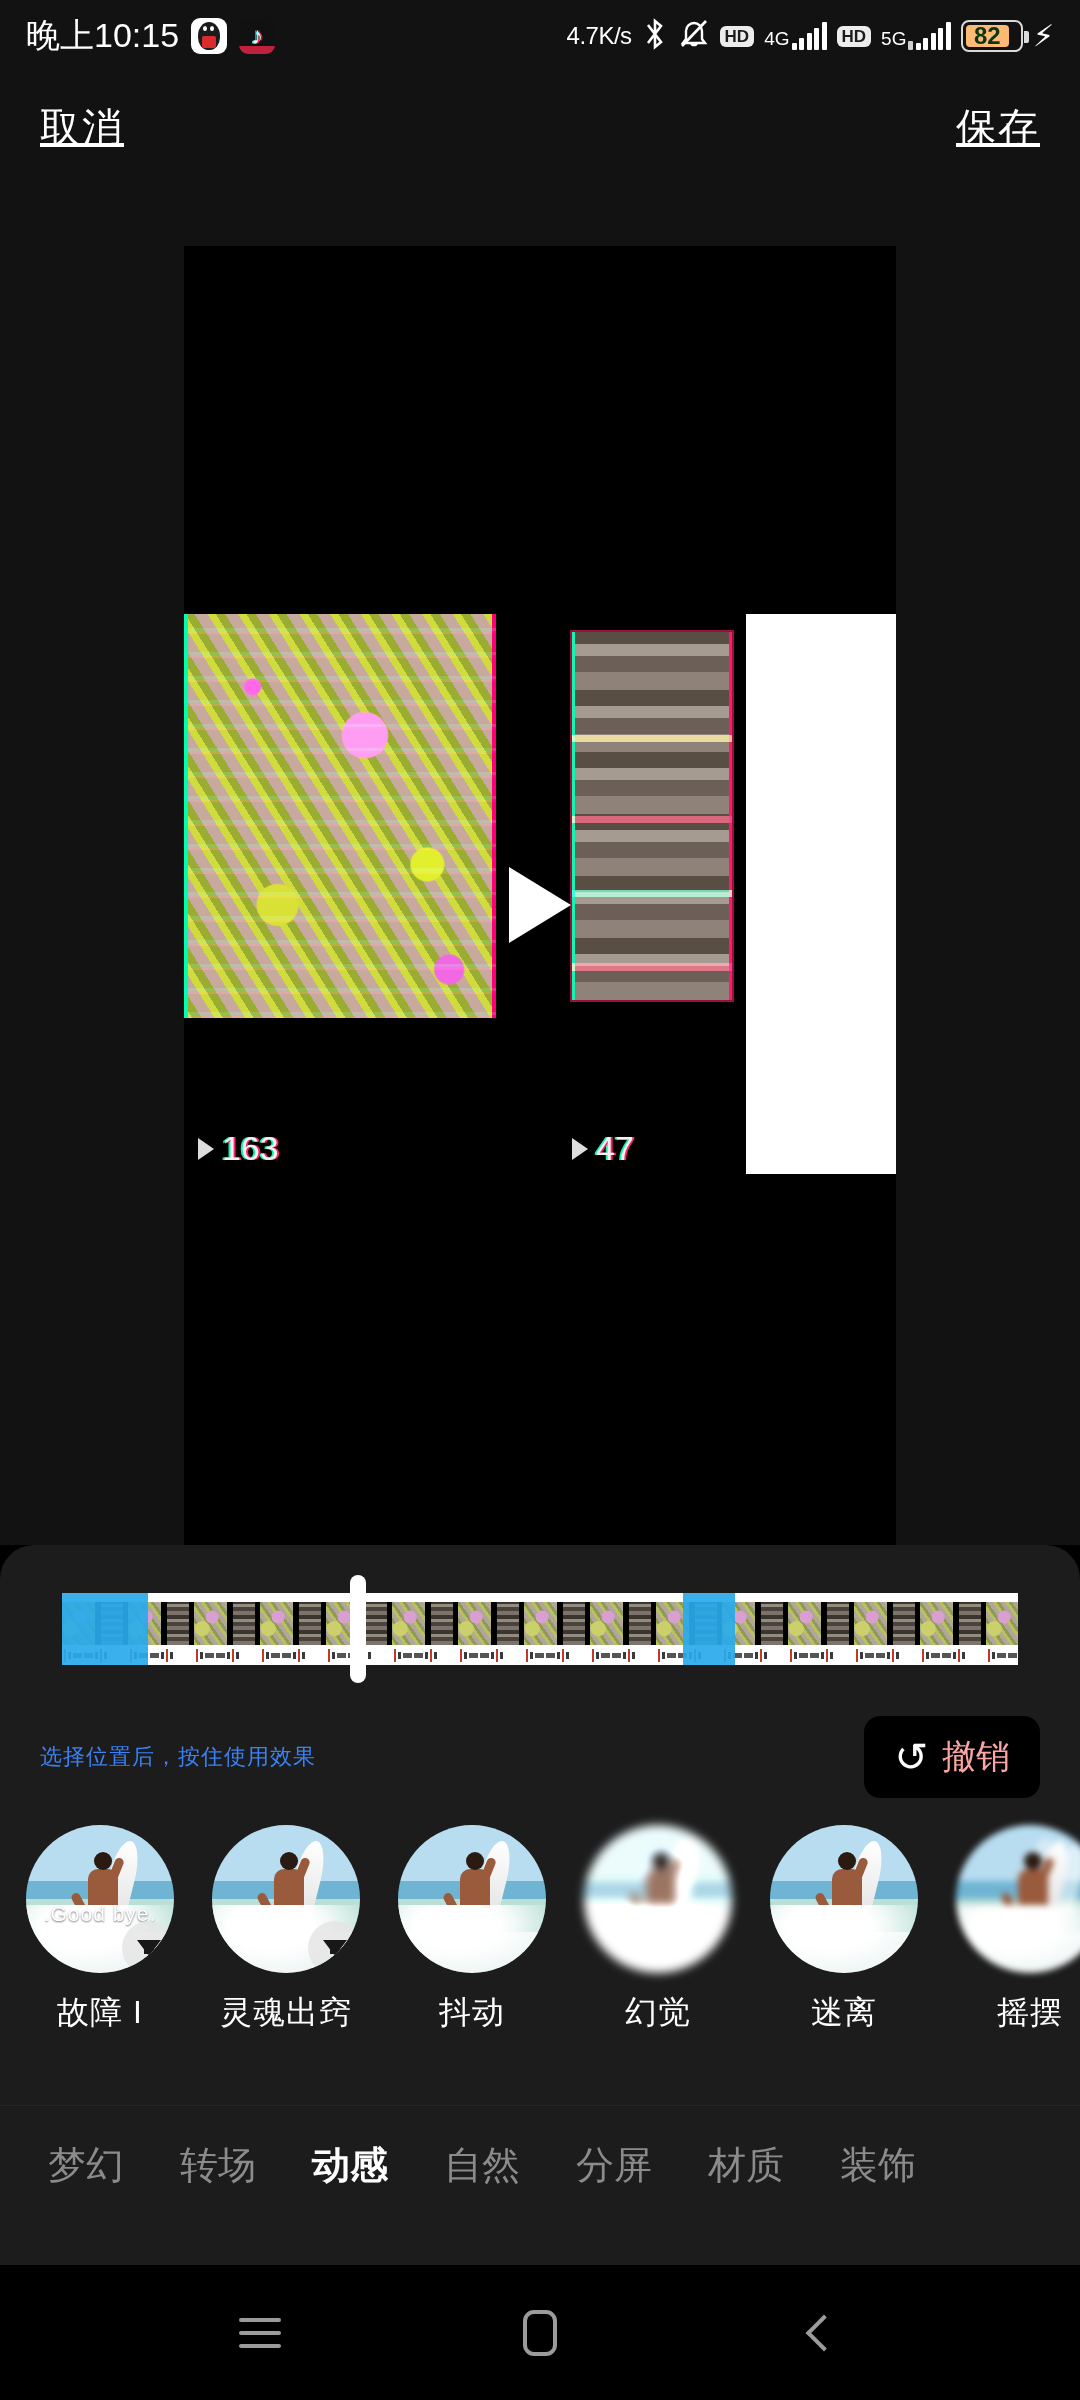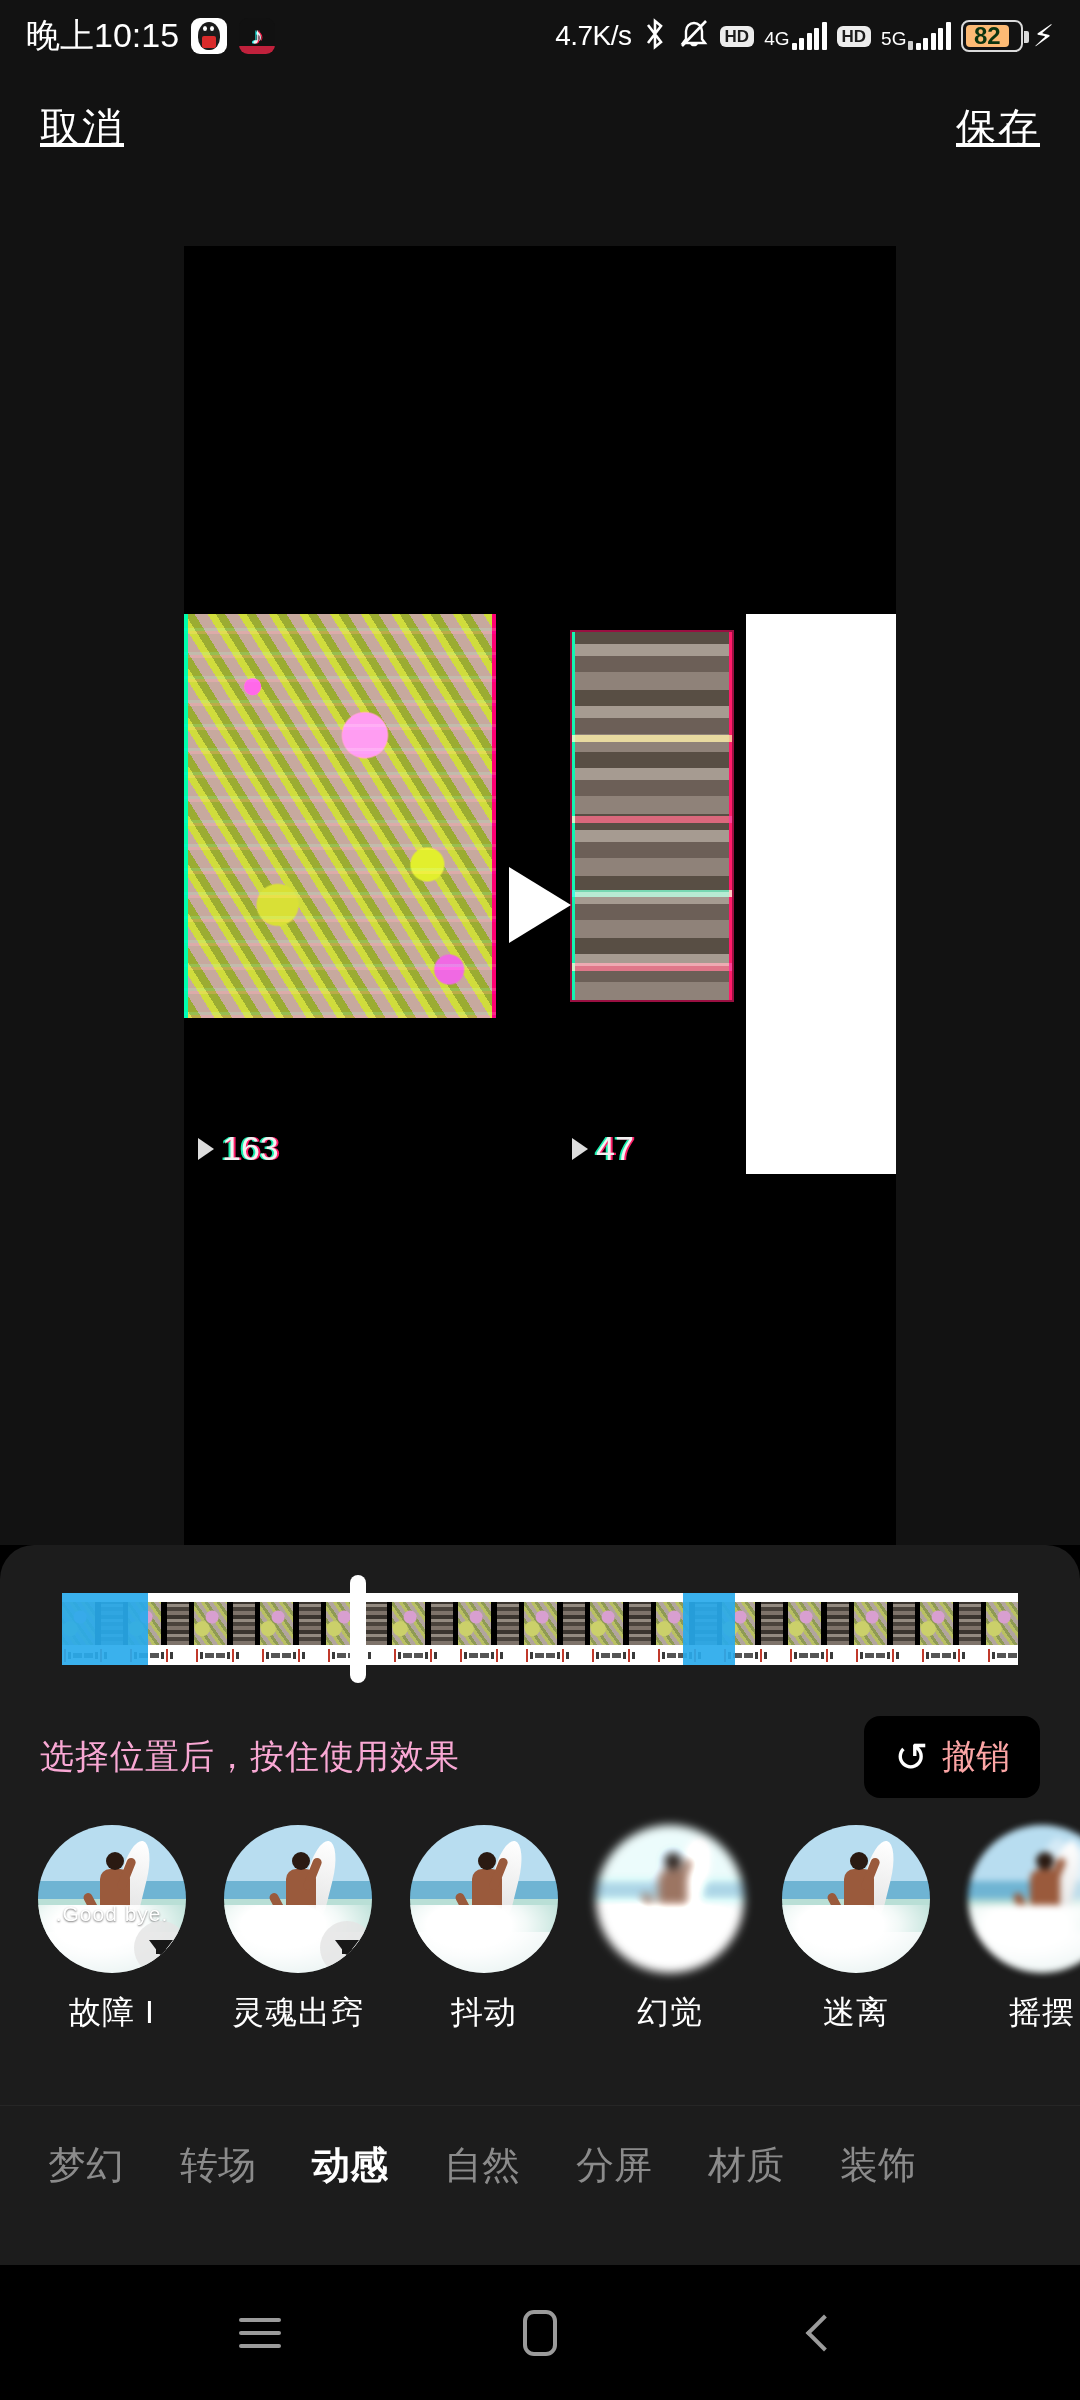--- a/index.html
+++ b/index.html
@@ -21,21 +21,21 @@
   .sb-app{ width:36px; height:36px; border-radius:9px; display:flex;
            align-items:center; justify-content:center; font-size:22px; overflow:hidden;}
   .sb-qq{ background:#fff; color:#000; position:relative; }
   .sb-qq .peng{ width:22px;height:28px;background:#1b1b1b;border-radius:50% 50% 45% 45%;position:relative;}
   .sb-qq .peng:after{content:"";position:absolute;left:4px;top:14px;width:14px;height:12px;background:#d92b2b;border-radius:2px;}
   .sb-qq .peng:before{content:"";position:absolute;left:5px;top:4px;width:4px;height:5px;background:#fff;border-radius:50%;box-shadow:7px 0 0 #fff;}
   .sb-dy{ background:#111; color:#fff; position:relative;}
   .sb-dy .note{ font-size:24px; line-height:36px; font-weight:700; color:#f1f1f1; text-shadow:1.5px 0 0 #ff1f4f,-1.5px 0 0 #25f4ee;}
   .sb-dy .dybar{position:absolute;bottom:0;left:0;right:0;height:8px;background:#c0213c;}
   .sb-right{ margin-left:auto; display:flex; align-items:center; gap:10px; }
-  .sb-speed{ font-size:28px; letter-spacing:-0.5px;}
+  .sb-speed{ font-size:24px; letter-spacing:-0.5px;}
   .icon-sm{ display:inline-block; }
   .hd-box{
     background:#ececec; color:#1c1c1c; font-size:17px; font-weight:700;
     border-radius:6px; padding:2px 5px; line-height:1;
   }
   .netgrp{ display:flex; align-items:flex-end; gap:2px; }
   .gen{ font-size:19px; line-height:1; margin-bottom:2px;}
   .bars{ display:flex; align-items:flex-end; gap:2.5px; height:28px;}
   .bars i{ width:5px; background:#fff; border-radius:1px; display:block;}
   .battery{
@@ -196,32 +196,32 @@
     position:absolute; left:350px; top:30px; width:16px; height:108px;
     background:#fff; border-radius:8px; z-index:5;
   }
   .timeline-outer{ position:absolute; left:0; top:0; width:1080px; height:170px; }
 
   
   .hintrow{
     position:absolute; left:0; top:152px; width:1080px; height:120px;
     display:flex; align-items:center; padding:0 40px;
   }
-  .hint-text{ font-size:34px; color:#f9a8d4; letter-spacing:1px; }
+  .hint-text{ font-size:22px; color:#3b82f6; letter-spacing:1px; }
   .undo-btn{
     margin-left:auto; background:#000; border-radius:16px;
     height:82px; padding:0 30px; display:flex; align-items:center; gap:14px;
   }
   .undo-ico{ font-size:40px; line-height:1; color:#fff; }
   .undo-lbl{ font-size:34px; color:#fca5a5; }
 
   
   .effects{
     position:absolute; left:0; top:280px; width:1080px; height:250px;
-    display:flex; padding-left:38px; gap:38px;
+    display:flex; padding-left:26px; gap:38px;
   }
   .eff{ width:148px; flex:0 0 148px; }
   .eff-thumb{
     width:148px;height:148px;border-radius:50%;position:relative;overflow:hidden;
     background:linear-gradient(180deg,#b8ddf0 0 38%,#6fb4d3 38% 50%,#b9dfd6 50% 72%,#e9f3f2 72% 100%);
   }
   .surfer{
     position:absolute;left:52%;top:30%;width:30px;height:66px;
     background:#9a5a3c;border-radius:10px 10px 6px 6px;transform:translateX(-50%);
   }

